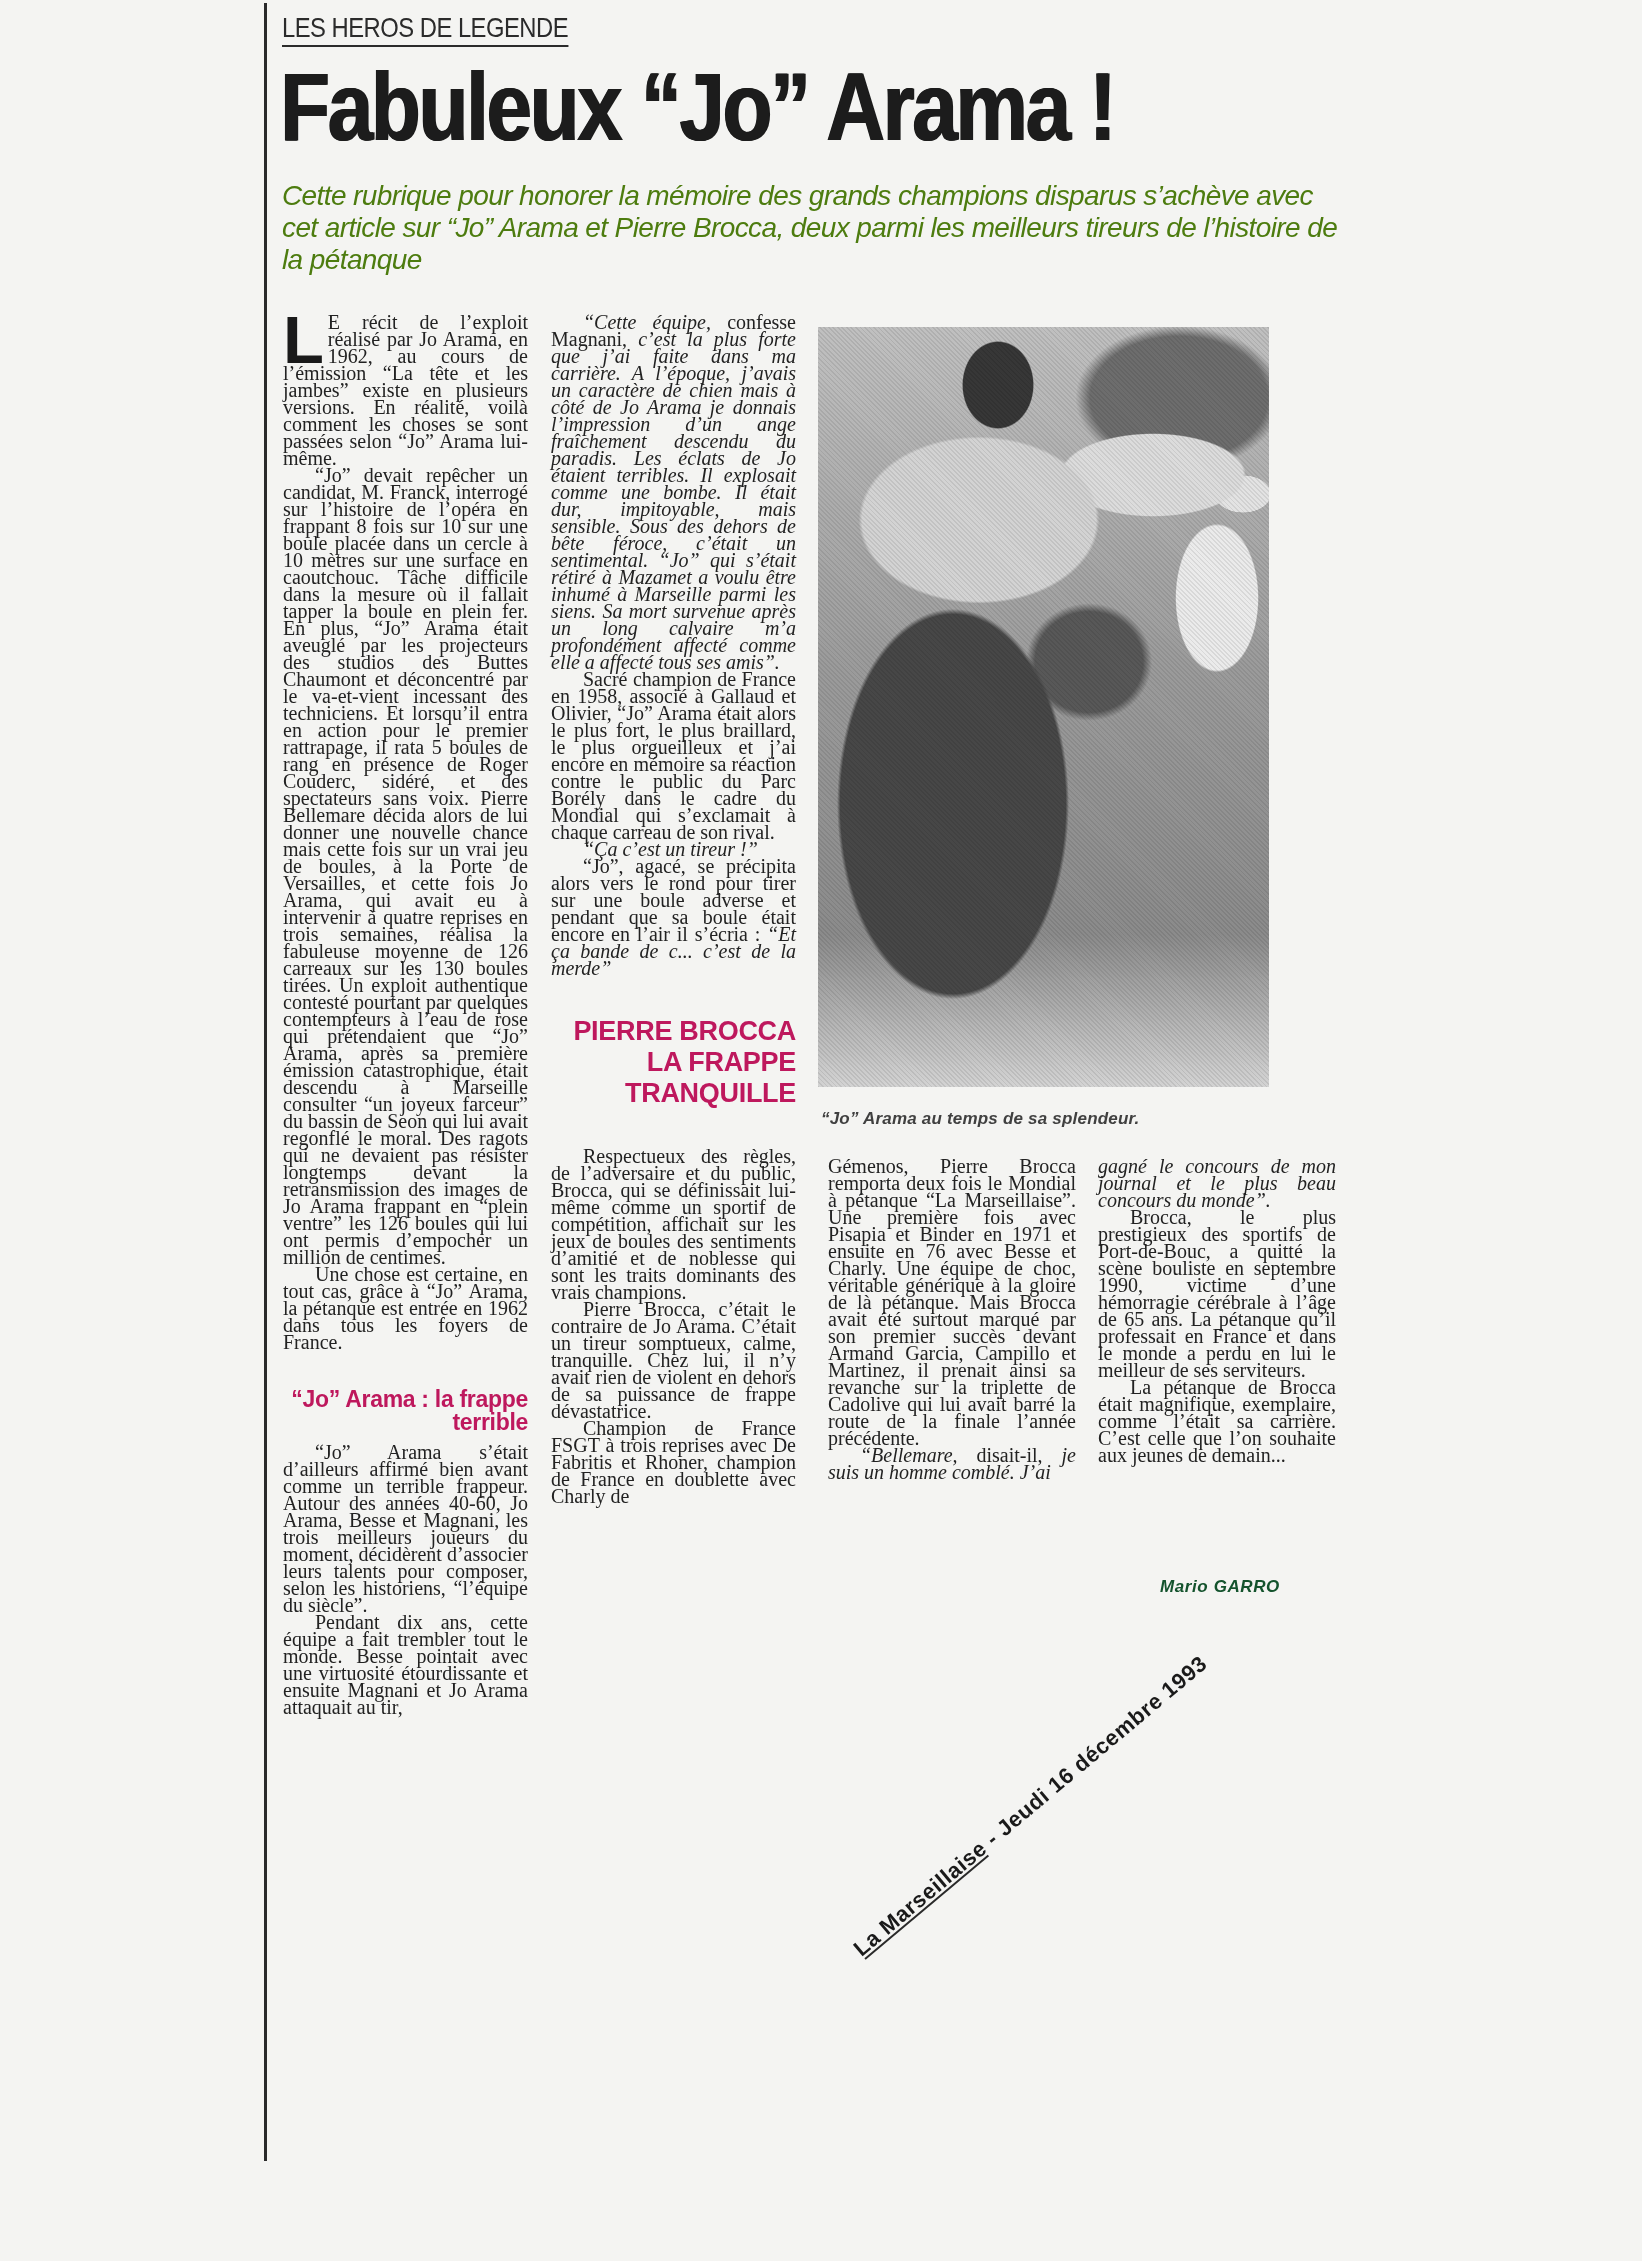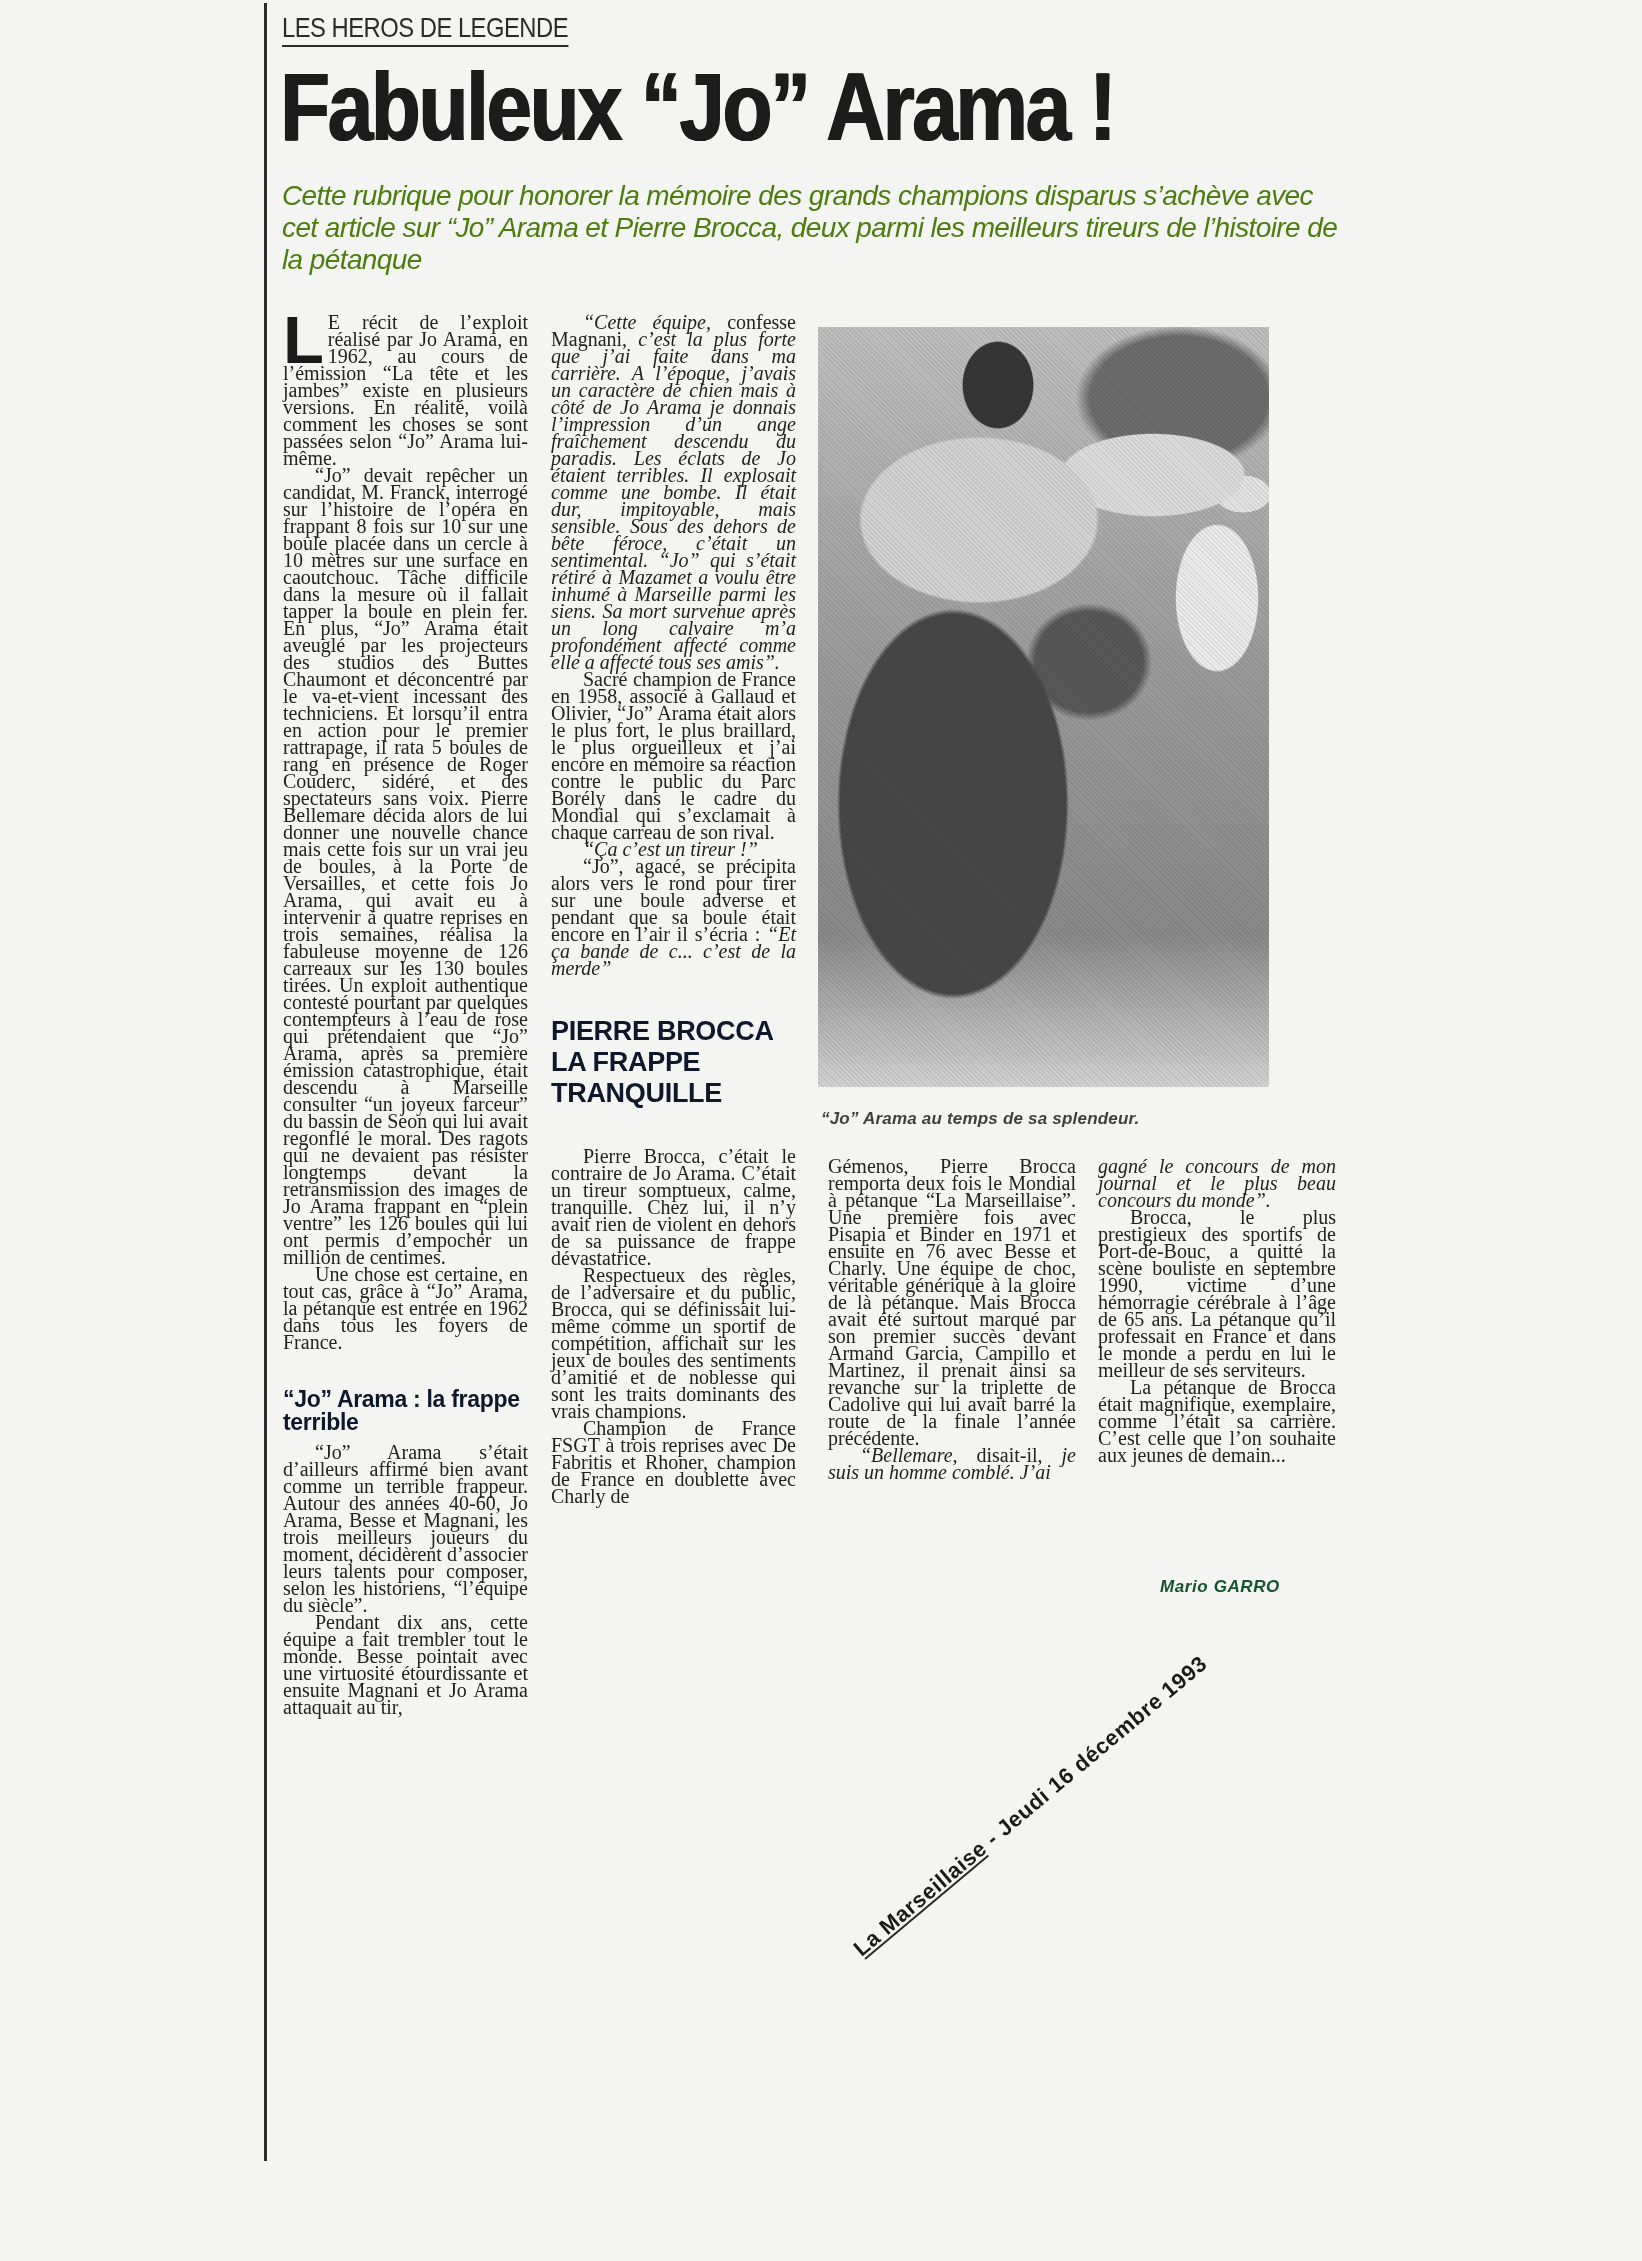--- a/index.html
+++ b/index.html
@@ -49,21 +49,21 @@
   .col3 { left: 828px; top: 1158px; width: 248px; }
   .col4 { left: 1098px; top: 1158px; width: 238px; }
   .dropcap {
     float: left; font-family: "Liberation Sans", sans-serif; font-weight: 900;
     font-size: 67px; line-height: 52px; margin: 0 3.9px -2.6px 0; color: #1a1a1a;
     height: 52px; overflow: visible;
   }
   .subhead {
     font-family: "Liberation Sans", sans-serif; font-weight: 900;
     font-size: 23px; line-height: 23px; margin: 37px 0 10.3px 0;
-    letter-spacing: -0.3px; color: #0f172a; text-align: left; text-indent: 0;
+    letter-spacing: -0.3px; color: #be185d; text-align: right; text-indent: 0;
   }
   .subhead.caps { font-size: 27px; line-height: 31px; margin: 39px 0 39px 0; }
   .photo {
     position: absolute; left: 818px; top: 327px; width: 451px; height: 760px;
     background:
       radial-gradient(ellipse 58px 71px at 180px 58px, #3a3a3a 0 60%, transparent 62%),
       radial-gradient(ellipse 167px 116px at 161px 193px, #cfcfcf 0 70%, transparent 72%),
       radial-gradient(ellipse 129px 58px at 335px 148px, #d8d8d8 0 70%, transparent 72%),
       radial-gradient(ellipse 161px 271px at 135px 477px, #4a4a4a 0 70%, transparent 72%),
       radial-gradient(ellipse 39px 26px at 425px 167px, #dedede 0 70%, transparent 72%),
@@ -116,22 +116,22 @@
   <p>“Jo” Arama s’était d’ailleurs affirmé bien avant comme un terrible frappeur. Autour des années 40-60, Jo Arama, Besse et Magnani, les trois meilleurs joueurs du moment, décidèrent d’associer leurs talents pour composer, selon les historiens, “l’équipe du siècle”.</p>
   <p>Pendant dix ans, cette équipe a fait trembler tout le monde. Besse pointait avec une virtuosité étourdissante et ensuite Magnani et Jo Arama attaquait au tir,</p>
 </div>
 
 <div class="col col2">
   <p><em>“Cette équipe,</em><span> confesse Magnani, </span><em>c’est la plus forte que j’ai faite dans ma carrière. A l’époque, j’avais un caractère de chien mais à côté de Jo Arama je donnais l’impression d’un ange fraîchement descendu du paradis. Les éclats de Jo étaient terribles. Il explosait comme une bombe. Il était dur, impitoyable, mais sensible. Sous des dehors de bête féroce, c’était un sentimental. “Jo” qui s’était rétiré à Mazamet a voulu être inhumé à Marseille parmi les siens. Sa mort survenue après un long calvaire m’a profondément affecté comme elle a affecté tous ses amis”.</em></p>
   <p>Sacré champion de France en 1958, associé à Gallaud et Olivier, “Jo” Arama était alors le plus fort, le plus braillard, le plus orgueilleux et j’ai encore en mémoire sa réaction contre le public du Parc Borély dans le cadre du Mondial qui s’exclamait à chaque carreau de son rival.</p>
   <p><em>“Ça c’est un tireur !”</em></p>
   <p><span>“Jo”, agacé, se précipita alors vers le rond pour tirer sur une boule adverse et pendant que sa boule était encore en l’air il s’écria : </span><em>“Et ça bande de c... c’est de la merde”</em></p>
   <div class="subhead caps">PIERRE BROCCA LA FRAPPE TRANQUILLE</div>
+  <p>Respectueux des règles, de l’adversaire et du public, Brocca, qui se définissait lui-même comme un sportif de compétition, affichait sur les jeux de boules des sentiments d’amitié et de noblesse qui sont les traits dominants des vrais champions.</p>
   <p>Pierre Brocca, c’était le contraire de Jo Arama. C’était un tireur somptueux, calme, tranquille. Chez lui, il n’y avait rien de violent en dehors de sa puissance de frappe dévastatrice.</p>
-  <p>Respectueux des règles, de l’adversaire et du public, Brocca, qui se définissait lui-même comme un sportif de compétition, affichait sur les jeux de boules des sentiments d’amitié et de noblesse qui sont les traits dominants des vrais champions.</p>
   <p>Champion de France FSGT à trois reprises avec De Fabritis et Rhoner, champion de France en doublette avec Charly de</p>
 </div>
 
 <div class="photo" title="photo-of-jo-arama-throwing-boule"></div>
 <div class="caption">“Jo” Arama au temps de sa splendeur.</div>
 
 <div class="col col3">
   <p class="noindent">Gémenos, Pierre Brocca remporta deux fois le Mondial à pétanque “La Marseillaise”. Une première fois avec Pisapia et Binder en 1971 et ensuite en 76 avec Besse et Charly. Une équipe de choc, véritable générique à la gloire de là pétanque. Mais Brocca avait été surtout marqué par son premier succès devant Armand Garcia, Campillo et Martinez, il prenait ainsi sa revanche sur la triplette de Cadolive qui lui avait barré la route de la finale l’année précédente.</p>
   <p><em>“Bellemare,</em><span> disait-il, </span><em>je suis un homme comblé. J’ai</em></p>
 </div>

